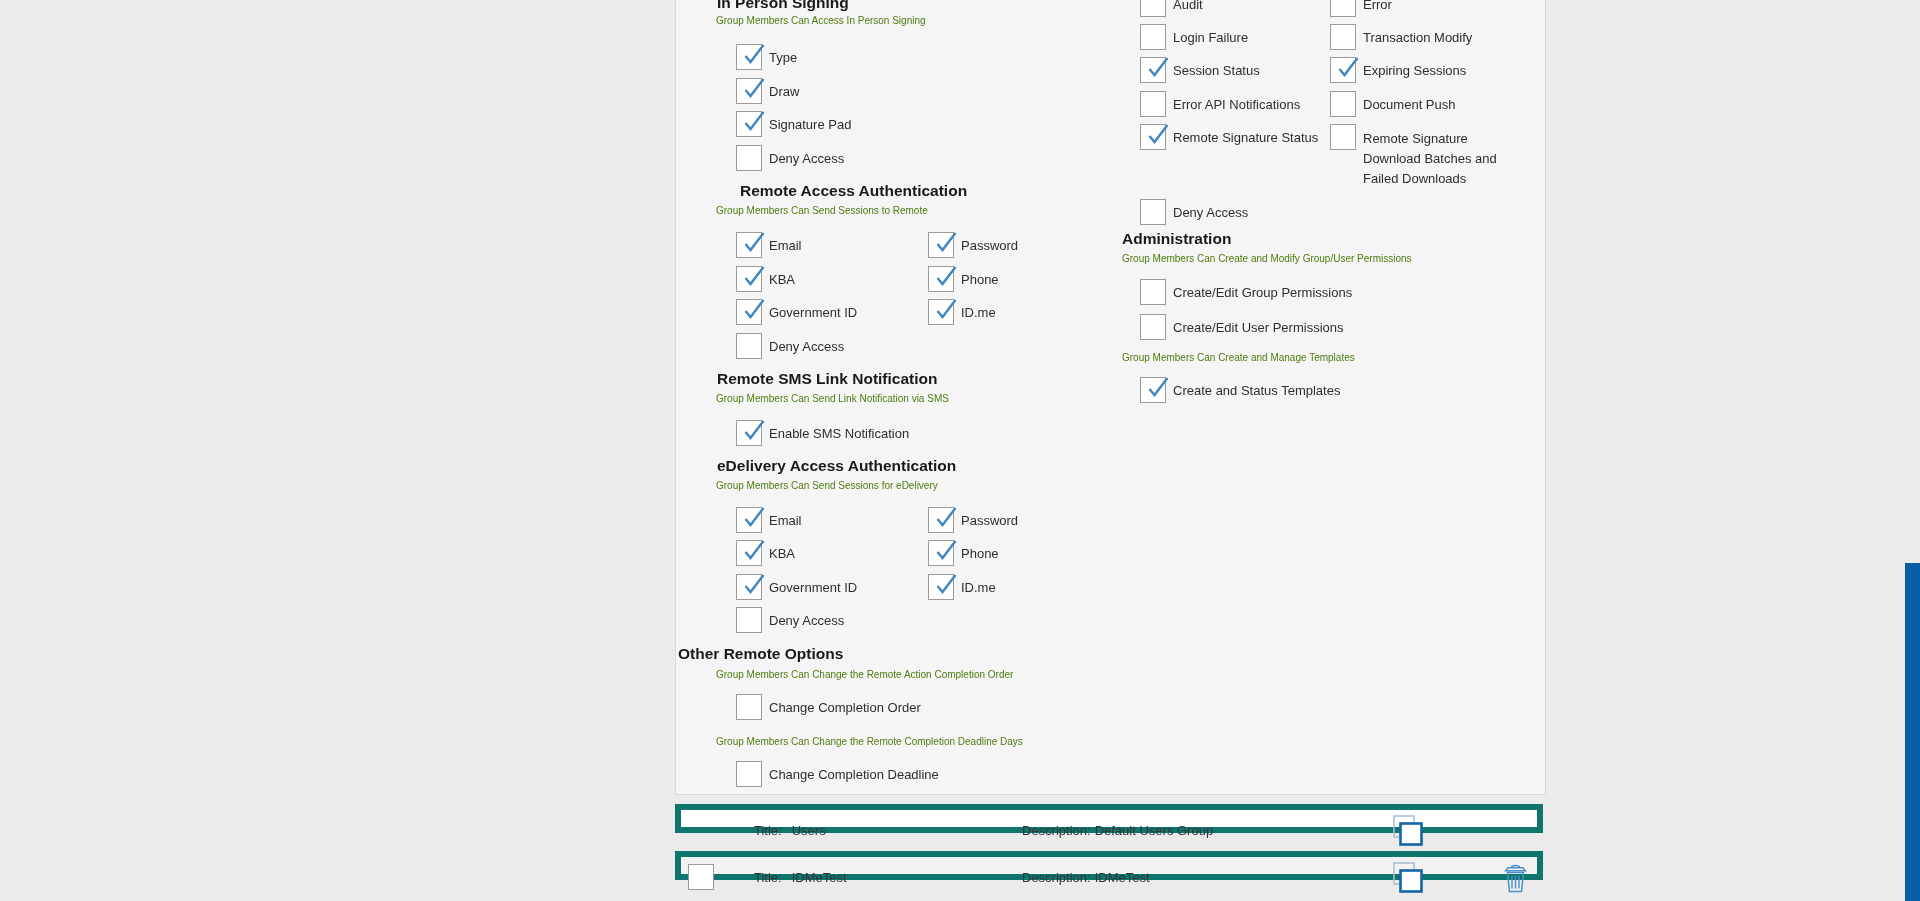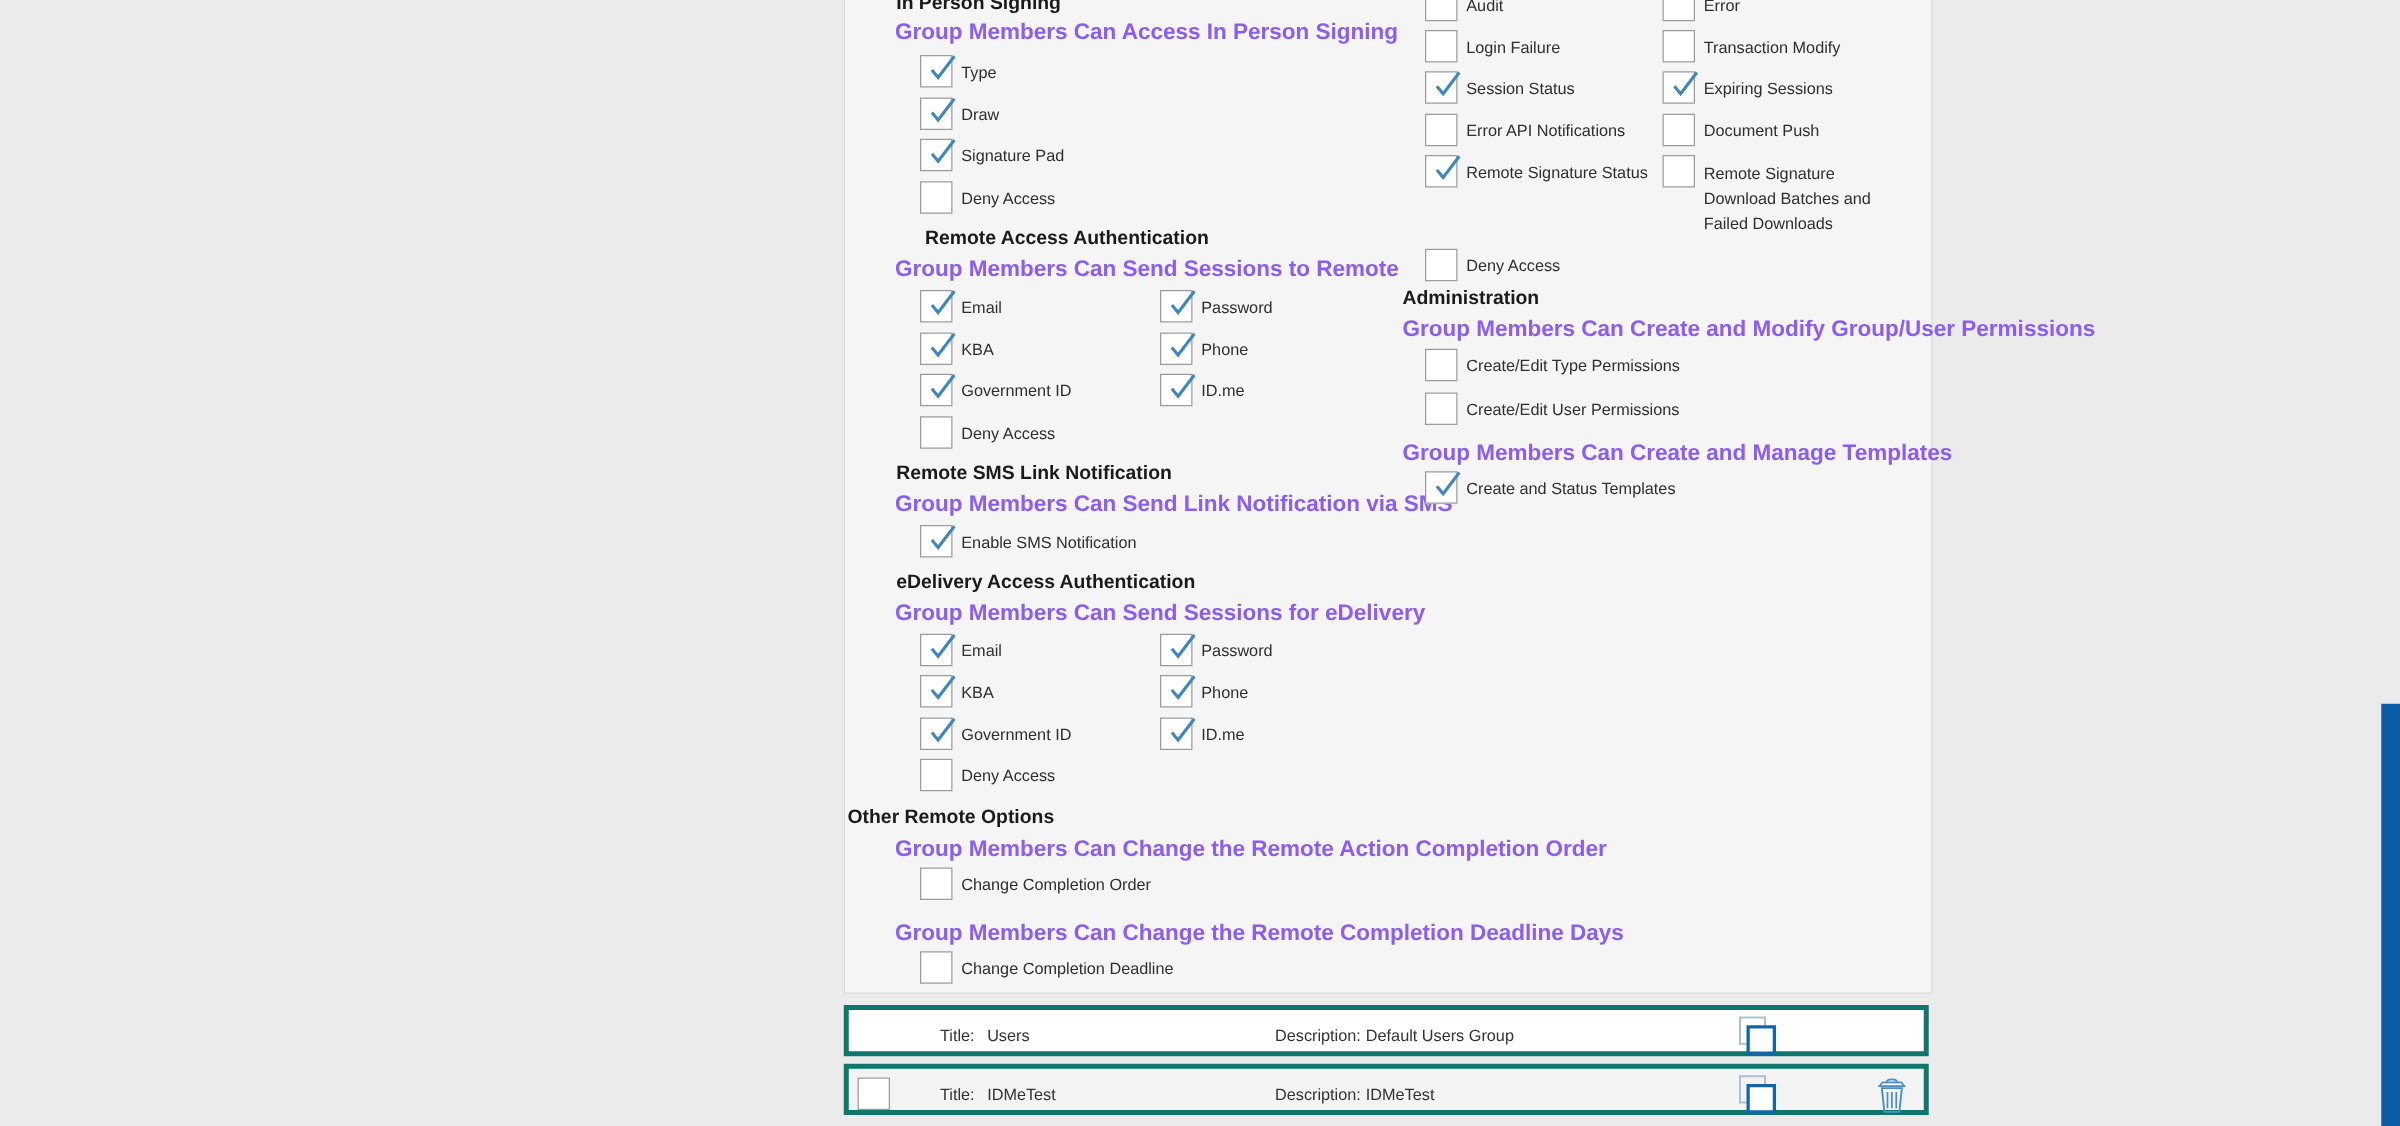--- a/index.html
+++ b/index.html
@@ -4,31 +4,31 @@
 <style>
   * { box-sizing: border-box; margin: 0; padding: 0; }
   html,body { margin:0; background:#ebebeb; }
   body { font-family:"Liberation Sans", sans-serif; }
   #page { position:relative; width:1920px; height:901px; background:#ebebeb; overflow:hidden; }
 
   .card { position:absolute; left:675px; top:0; width:871px; height:795px;
           background:#f5f5f5; border:1px solid #d8d8d8; border-top:none; }
 
   .h1 { position:absolute; font-size:15.5px; font-weight:bold; color:#1a1a1a; white-space:nowrap; }
-  .h2 { position:absolute; font-size:18px; font-weight:bold; color:#8b5cf6; white-space:nowrap; }
+  .h2 { position:absolute; font-size:10px; font-weight:normal; color:#4d7c0f; white-space:nowrap; }
 
   .item { position:absolute; height:26px; }
   .cb { position:absolute; left:0; top:0; width:26px; height:26px; background:#ffffff;
         border:1px solid #9b9b9b; cursor:pointer; }
   .cb svg { position:absolute; left:1px; top:-5px; display:none; }
   .cb.checked svg { display:block; }
   .lbl { position:absolute; left:33px; top:6px; font-size:13px; color:#2e2e2e; white-space:nowrap; }
   .lbl.multi { white-space:normal; width:140px; line-height:20px; top:5px; }
 
-  .grow { position:absolute; left:675px; width:868px; height:41px; border:4px solid #0f766e; }
+  .grow { position:absolute; left:675px; width:868px; height:29px; border:6px solid #0f766e; }
   .grow .txt { position:absolute; top:13px; font-size:13px; color:#333; white-space:nowrap; }
   .tval { margin-left:10px; }
   .dval { margin-left:4px; }
   .icon-btn { position:absolute; cursor:pointer; width:34px; height:34px; }
 
   .sb-track { position:absolute; left:1904px; top:0; width:16px; height:901px; background:transparent; }
   .sb-thumb { position:absolute; left:1905px; top:563px; width:15px; height:338px; background:#0b5da5; }
 </style>
 </head>
 <body>
@@ -260,21 +260,21 @@
   <div class="item" style="left:1140px;top:199px">
     <span class="cb"></span>
     <span class="lbl">Deny Access</span>
   </div>
 
   <div class="h1" style="left:1122px;top:230px">Administration</div>
   <div class="h2" style="left:1122px;top:253px">Group Members Can Create and Modify Group/User Permissions</div>
 
   <div class="item" style="left:1140px;top:279px">
     <span class="cb"></span>
-    <span class="lbl">Create/Edit Type Permissions</span>
+    <span class="lbl">Create/Edit Group Permissions</span>
   </div>
   <div class="item" style="left:1140px;top:314px">
     <span class="cb"></span>
     <span class="lbl">Create/Edit User Permissions</span>
   </div>
 
   <div class="h2" style="left:1122px;top:352px">Group Members Can Create and Manage Templates</div>
   <div class="item" style="left:1140px;top:377px">
     <span class="cb checked">
         <svg width="30" height="30" viewBox="0 0 30 30">

